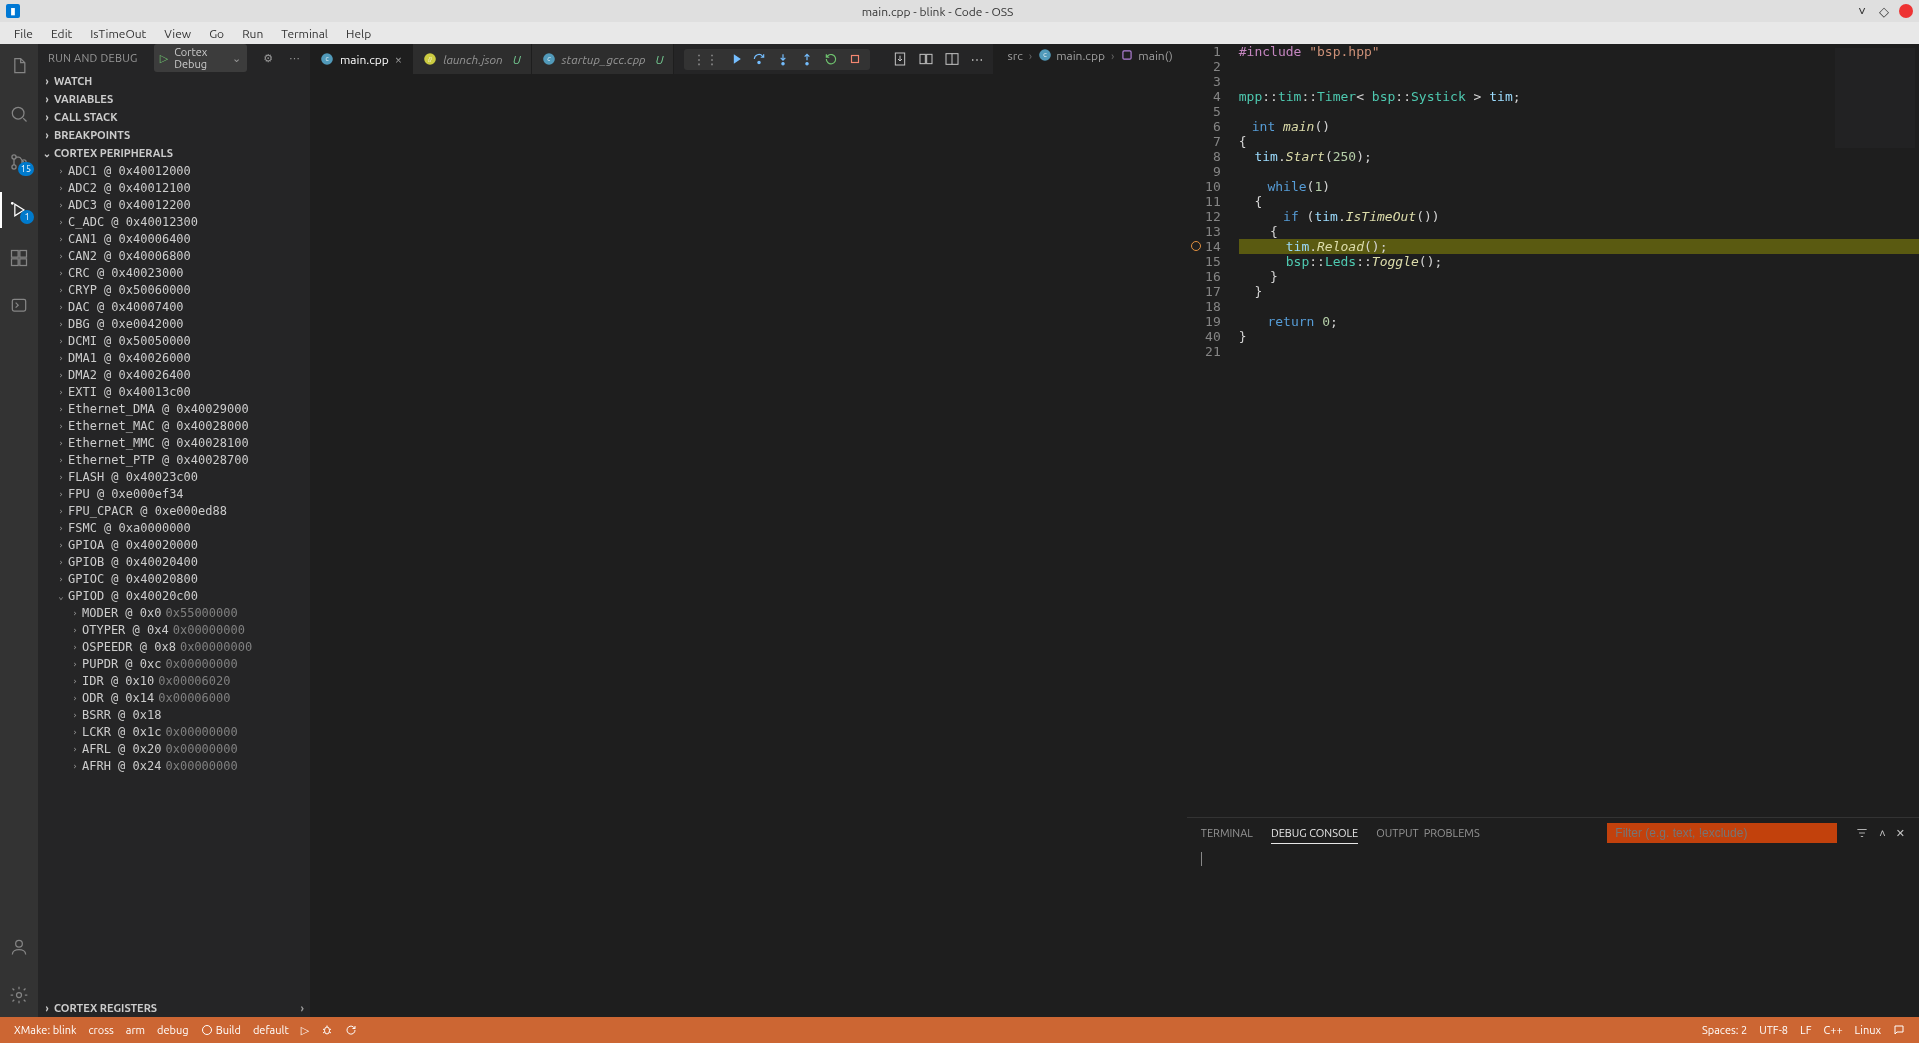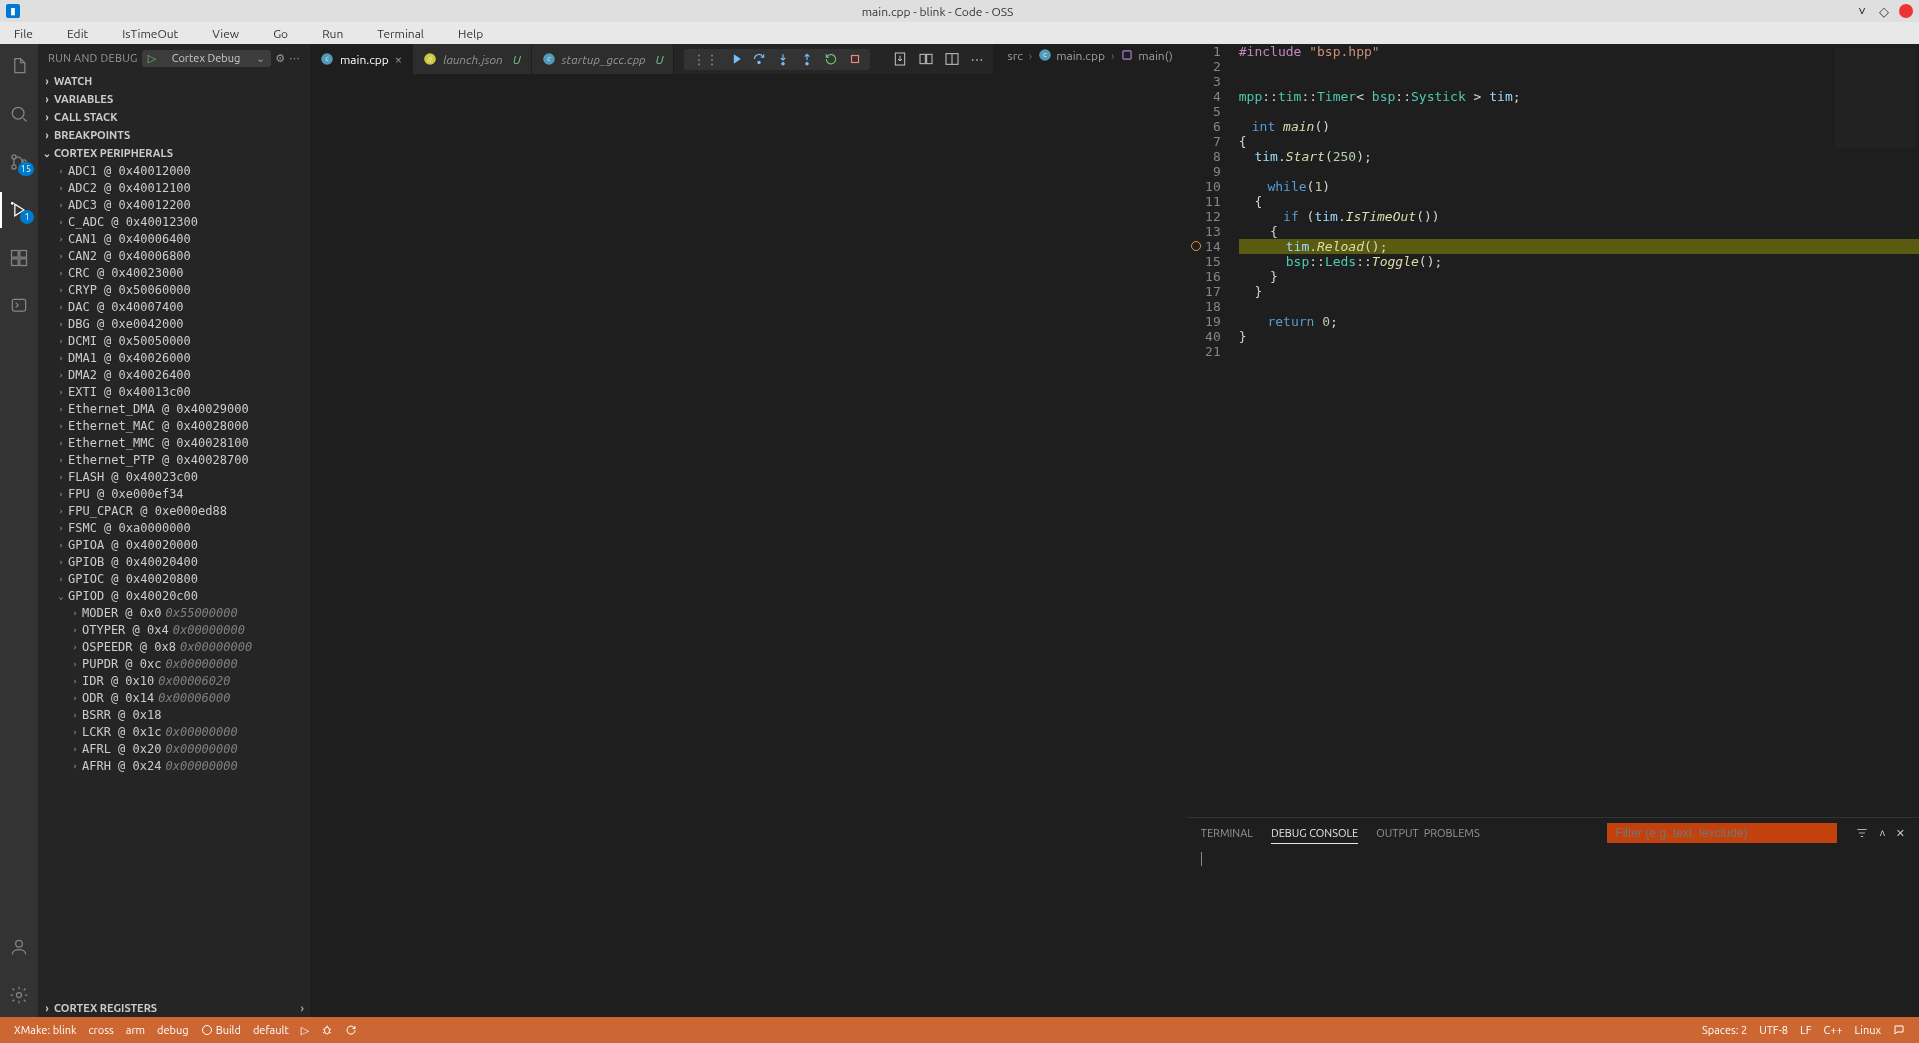--- a/index.html
+++ b/index.html
@@ -37,21 +37,21 @@
 .titlebar .wbtn { width: 14px; height: 14px; display:flex; align-items:center; justify-content:center; cursor:pointer; }
 .titlebar .close-btn { width: 14px; height: 14px; background:#e33; border-radius:50%; }
 
 
 .menubar {
   height: 22px;
   background: #e8e8e8;
   display: flex;
   align-items: center;
   padding: 0 6px;
-  gap: 18px;
+  gap: 2px;
   color: #333;
 }
 .menubar .menu-item { padding: 2px 8px; font-size: 12px; cursor: pointer; }
 
 
 .main-container {
   flex: 1;
   display: flex;
   min-height: 0;
   background: #252526;
@@ -94,21 +94,21 @@
   width: 272px;
   background: #252526;
   display: flex;
   flex-direction: column;
   min-height: 0;
 }
 .sidebar-header {
   height: 28px;
   display: flex; align-items: center;
   padding: 0 10px;
-  gap: 4px;
+  gap: 16px;
   font-size: 11px;
 }
 .sidebar-header .title { color:#999; text-transform: uppercase; letter-spacing: 0.3px; }
 .debug-selector {
   display:flex; align-items:center; gap:6px;
   background:#3c3c3c; padding:2px 6px; border-radius:3px;
   flex:1; justify-content:space-between; cursor:pointer;
 }
 .debug-selector .play { color:#6fc46f; }
 .sidebar-header .gear { color:#999; cursor:pointer; }
@@ -133,21 +133,21 @@
 .tree-item {
   height: 17px;
   display: flex; align-items: center;
   font-family: "Menlo","Consolas",monospace;
   font-size: 12px;
   color: #cccccc;
   cursor: pointer;
   white-space: nowrap;
 }
 .tree-item .chev { width:14px; text-align:center; color:#999; font-size:9px; }
-.tree-item .hexgray { color:#808080; margin-left:4px;font-style:italic; }
+.tree-item .hexgray { color:#808080; margin-left:4px; }
 .tree-item .writeonly { color:#808080; margin-left:4px; font-style:italic; }
 .indent-1 { padding-left: 16px; }
 .indent-2 { padding-left: 30px; }
 
 
 .editor-area {
   flex: 1;
   display: flex;
   flex-direction: row;
   min-height: 0;

